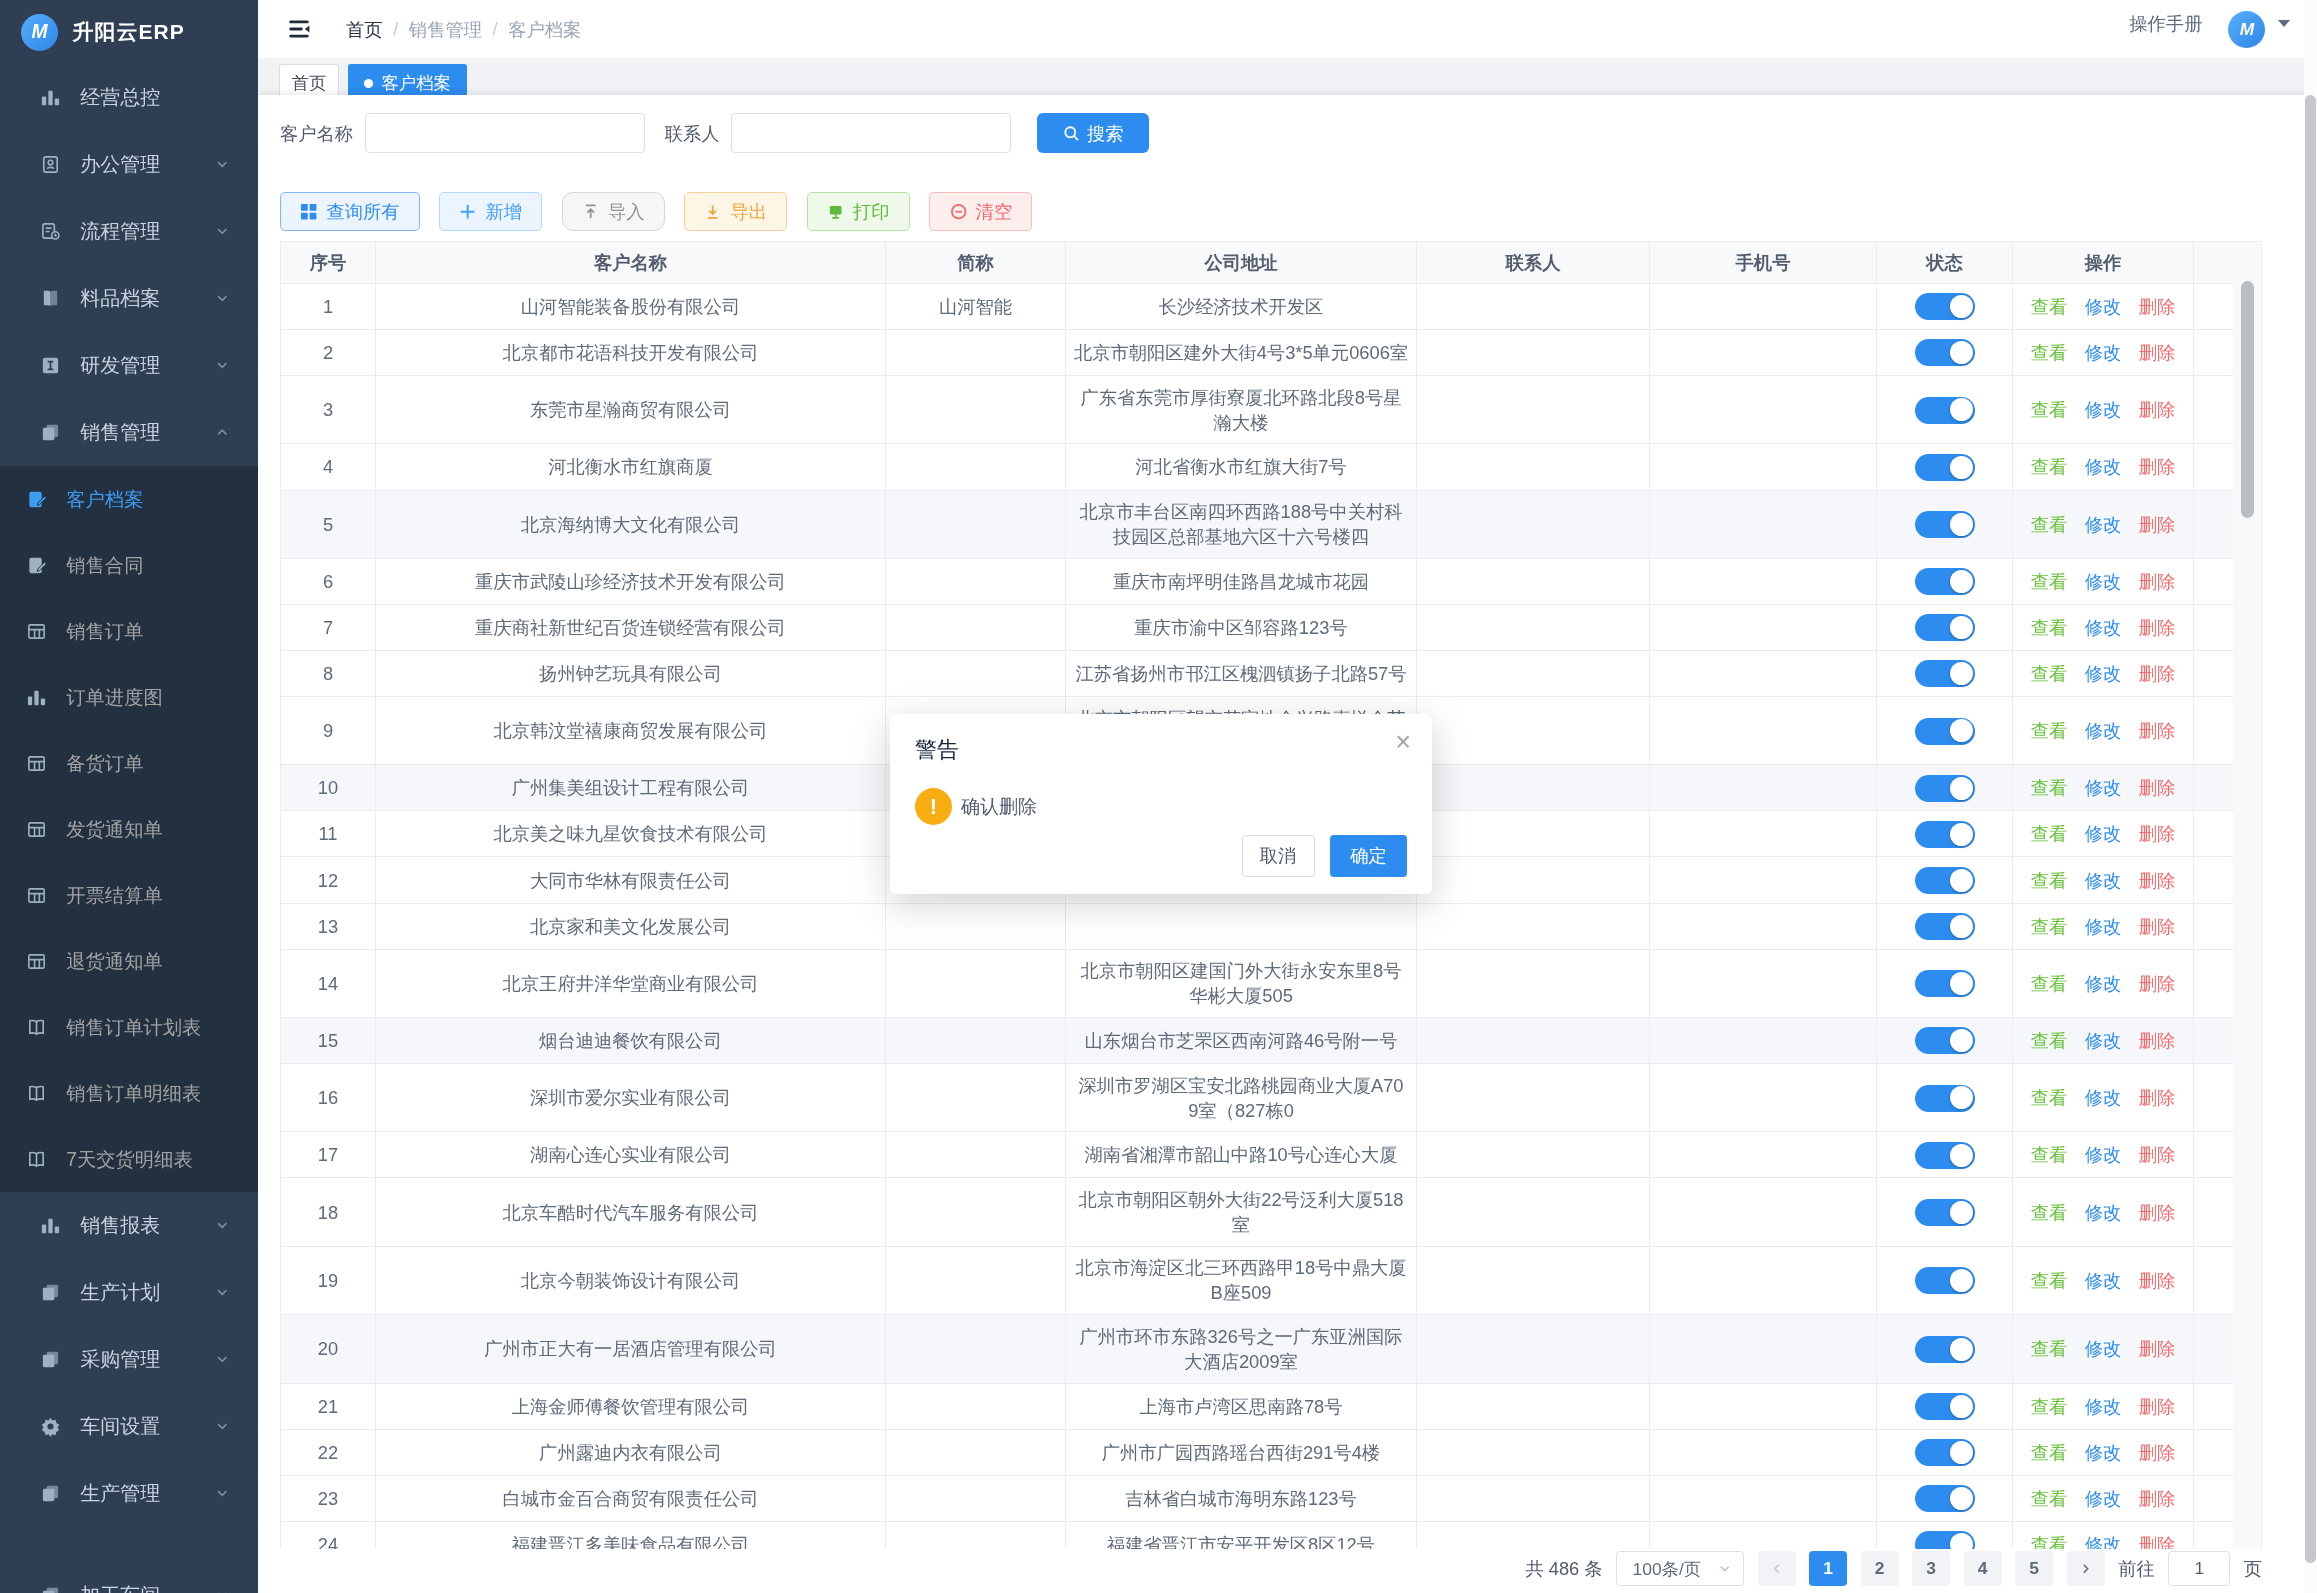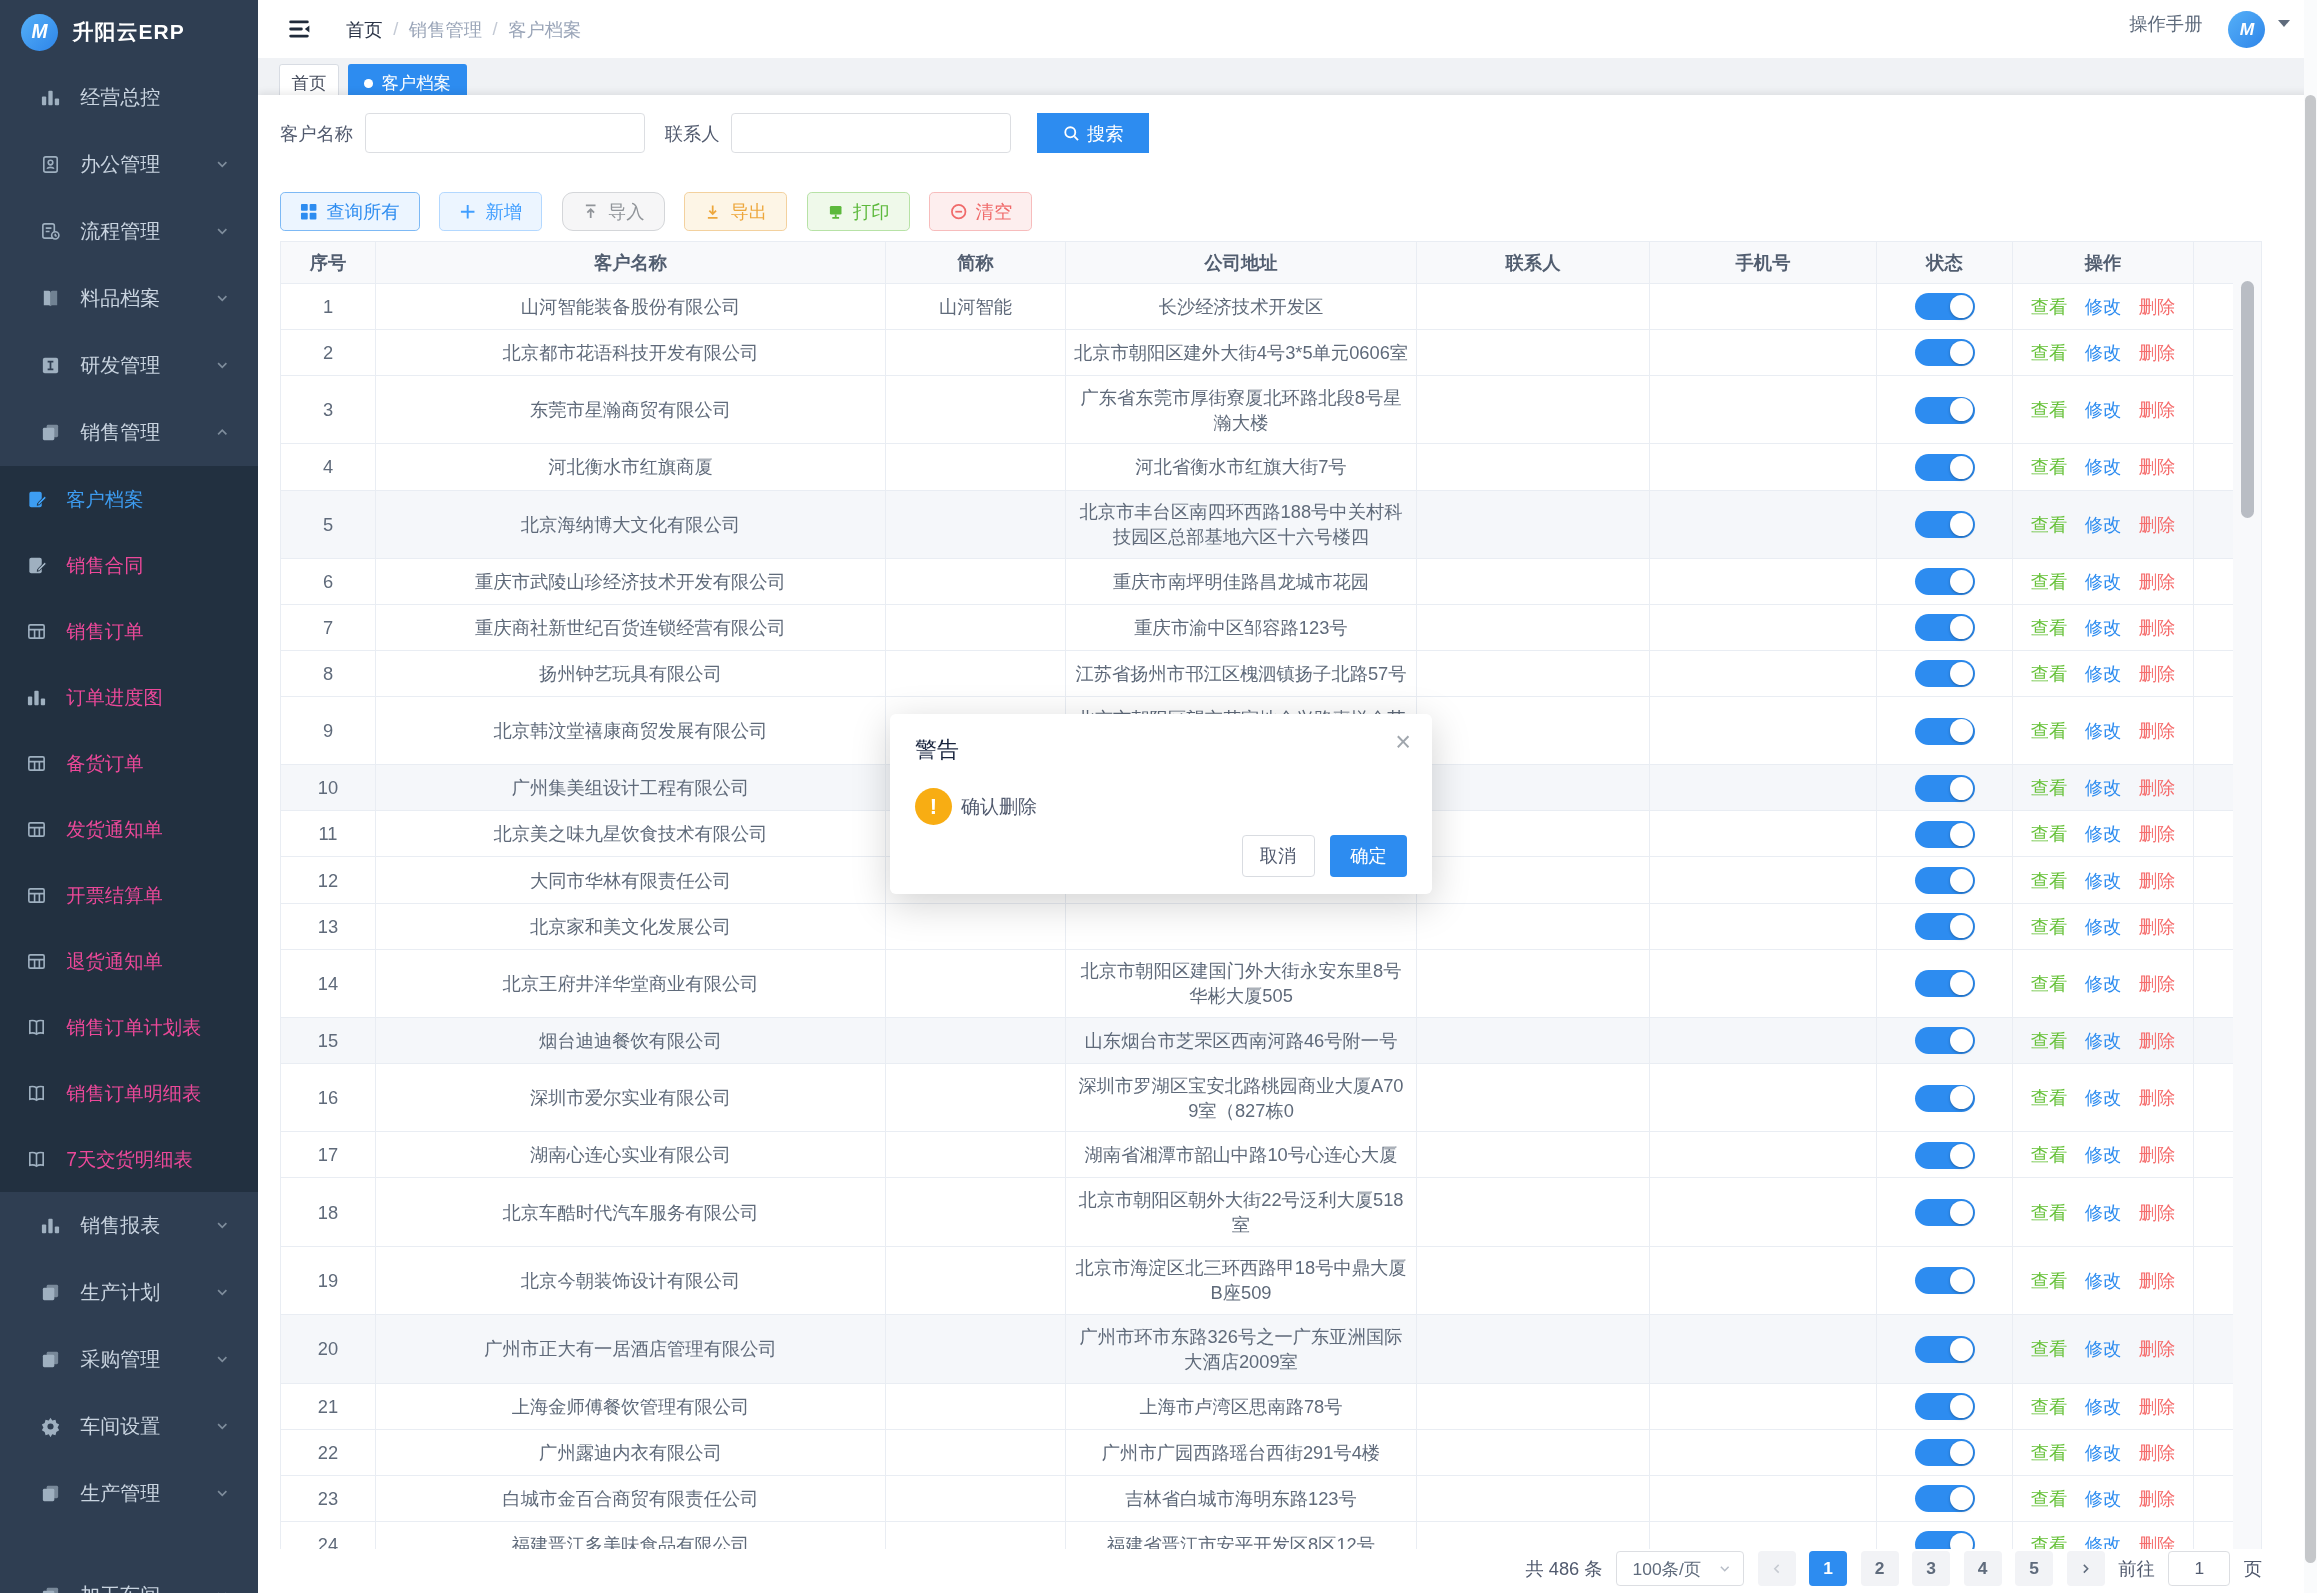--- a/index.html
+++ b/index.html
@@ -10,21 +10,21 @@
   
   .sidebar { position:absolute; left:0; top:0; width:258px; height:1593px;
     background:#2f3e52; overflow:hidden; z-index:5; }
   .logo-row { height:64px; display:flex; align-items:center; padding-left:21px; }
   .logo-circle { width:37px; height:37px; border-radius:50%;
     background:linear-gradient(135deg,#55b0f8,#2e85e9); color:#fff; font-weight:bold;
     font-style:italic; font-size:19.3px; display:flex; align-items:center; justify-content:center; }
   .logo-text { color:#fff; font-size:21px; font-weight:bold; margin-left:14.5px; letter-spacing:1px; }
   .side-item { position:relative; display:flex; align-items:center; cursor:pointer; }
   .side-item.top { height:67px; padding-left:40px; color:#c9d4e0; font-size:20px; }
-  .side-item.sub { height:66px; padding-left:26px; color:#ec4899; font-size:19.3px; }
+  .side-item.sub { height:66px; padding-left:26px; color:#a3a3a3; font-size:19.3px; }
   .side-item .icon { color:#9fb0c0; display:flex; }
   .side-item .icon svg { width:21px; height:21px; display:block; }
   .side-item .lbl { margin-left:19.3px; white-space:nowrap; }
   .side-item .chev { position:absolute; right:29px; color:#7f8d9c; display:flex; }
   .side-item .chev svg { width:14.5px; height:14.5px; }
   .side-item.active { color:#3d9df2; }
   .side-item.active .icon { color:#3d9df2; }
   .submenu { background:#223040; }
   .side-item.gap-top { margin-top:35px; }
 
@@ -57,21 +57,21 @@
   
   .panel { position:absolute; left:258px; top:95px; right:0; bottom:0; background:#fff;
     box-shadow:0 -1.9px 7.7px rgba(0,0,0,.09); padding-left:22px; z-index:2; }
 
   .searchbar { margin-top:18.3px; height:40px; display:flex; align-items:center; }
   .searchbar .f-label { font-size:18.3px; color:#515a6e; }
   .searchbar input.f-input { width:280px; height:40px; border:1px solid #dcdee2; border-radius:3.9px;
     margin-left:11.6px; padding:0 11.6px; font-size:17.4px; color:#515a6e; outline:none; }
   .searchbar .gap { width:20px; }
   .btn-search { margin-left:26px; width:112px; height:40px; background:#2d8cf0; border:none;
-    border-radius:0; color:#fff; font-size:18.3px; display:flex; align-items:center;
+    border-radius:6px; color:#fff; font-size:18.3px; display:flex; align-items:center;
     justify-content:center; gap:7.7px; cursor:pointer; }
   .btn-search svg { width:16.4px; height:16.4px; }
 
   .toolbar { margin-top:39px; height:39px; display:flex; gap:19.3px; }
   .tbtn { height:39px; padding:0 19.3px; border-radius:4.8px; font-size:18.3px; display:inline-flex;
     align-items:center; gap:8.7px; cursor:pointer; border:1px solid transparent; background:#fff; }
   .tbtn svg { width:17.4px; height:17.4px; }
   .tbtn.query  { background:#ecf5ff; border-color:#7db9f5; color:#2d8cf0; }
   .tbtn.add    { background:#ecf5ff; border-color:#b3d8ff; color:#409eff; }
   .tbtn.import { background:#f6f6f7; border-color:#d4d6d9; color:#909499;border-radius:11px; }

